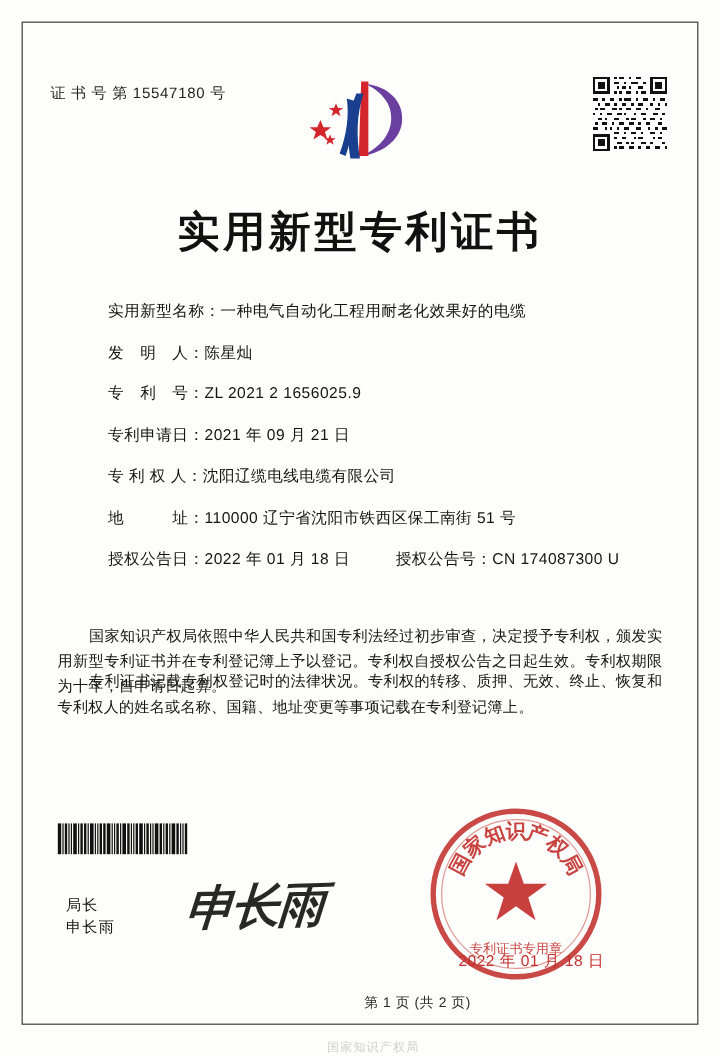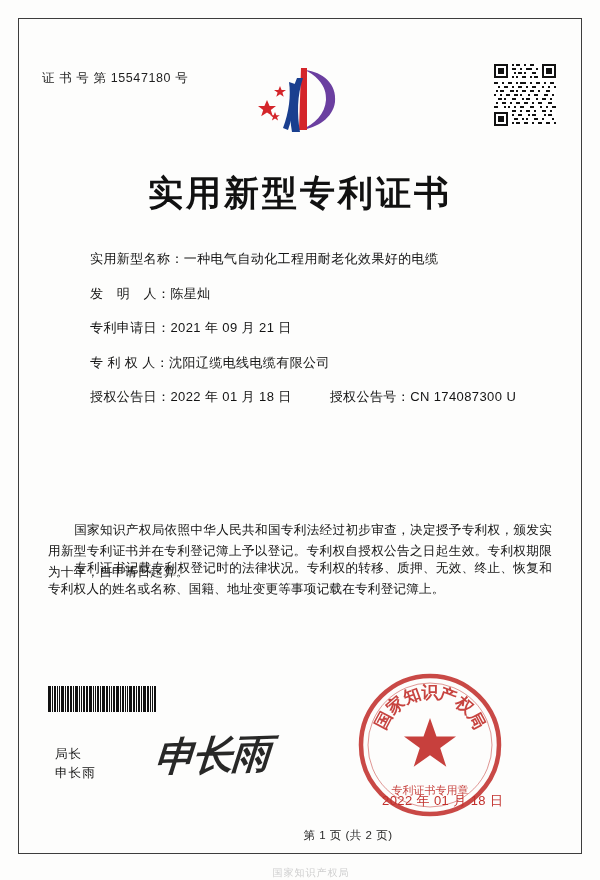--- a/index.html
+++ b/index.html
@@ -354,26 +354,34 @@
   <div class="fields">
     <div class="field-row">
       <span class="field-label">实用新型名称：</span>
       <span class="field-value">一种电气自动化工程用耐老化效果好的电缆</span>
     </div>
     <div class="field-row">
       <span class="field-label">发　明　人：</span>
       <span class="field-value">陈星灿</span>
     </div>
     <div class="field-row">
+      <span class="field-label">专　利　号：</span>
+      <span class="field-value">ZL 2021 2 1656025.9</span>
+    </div>
+    <div class="field-row">
       <span class="field-label">专利申请日：</span>
       <span class="field-value">2021 年 09 月 21 日</span>
     </div>
     <div class="field-row">
       <span class="field-label">专 利 权 人：</span>
       <span class="field-value">沈阳辽缆电线电缆有限公司</span>
+    </div>
+    <div class="field-row">
+      <span class="field-label">地　　　址：</span>
+      <span class="field-value">110000 辽宁省沈阳市铁西区保工南街 51 号</span>
     </div>
     <div class="field-row two-col">
       <span class="field-label">授权公告日：</span>
       <span class="field-value">2022 年 01 月 18 日</span>
       <span class="col2">
         <span class="field-label">授权公告号：</span>
         <span class="field-value">CN 174087300 U</span>
       </span>
     </div>
   </div>

